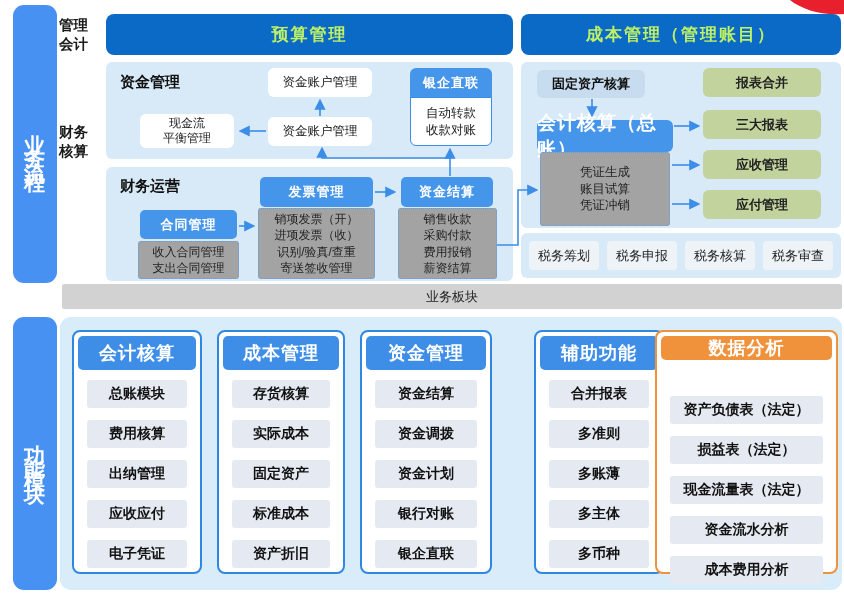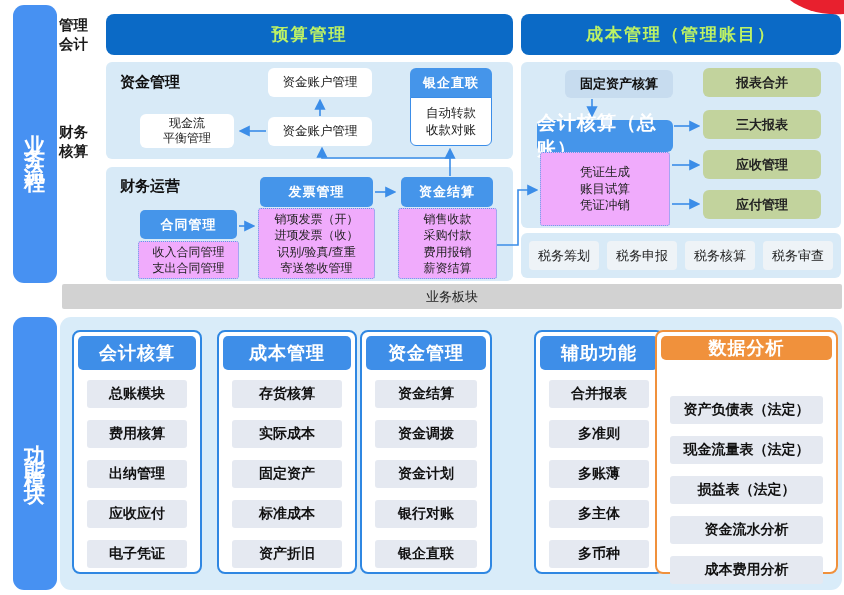--- a/index.html
+++ b/index.html
@@ -21,30 +21,30 @@
   .panel{position:absolute;background:#d8eaf7;border-radius:6px;}
   .sect-title{position:absolute;font-size:15px;font-weight:bold;color:#111;}
   
   .wbox{position:absolute;background:#fff;border-radius:6px;display:flex;flex-direction:column;
         align-items:center;justify-content:center;font-size:12.5px;color:#222;text-align:center;}
   .wbox div{line-height:15px;}
   
   .bluehead{position:absolute;background:#4595ea;border-radius:5px;color:#fff;font-weight:bold;
             font-size:13px;display:flex;align-items:center;justify-content:center;letter-spacing:1px;}
   
-  .dotbody{position:absolute;background:#f0abfc;border:1.5px dotted #5aa0e8;border-radius:3px;
+  .dotbody{position:absolute;background:#a3a3a3;border:1.5px dotted #5aa0e8;border-radius:3px;
            display:flex;flex-direction:column;align-items:center;justify-content:center;
            font-size:12px;color:#222;box-sizing:border-box;}
   .dotbody div{line-height:16.5px;}
   .bankbody{position:absolute;background:#fff;border:1.5px solid #3b8de8;border-radius:0 0 6px 6px;
             display:flex;flex-direction:column;align-items:center;justify-content:center;
             font-size:12.5px;box-sizing:border-box;}
   .bankbody div{line-height:17px;}
   .fixedbox{position:absolute;background:#c7dcef;border-radius:6px;display:flex;align-items:center;
-            justify-content:center;font-size:13px;font-weight:600;color:#111;margin-left:28px;}
+            justify-content:center;font-size:13px;font-weight:600;color:#111;}
   .greenbox{position:absolute;background:#c2d39d;border-radius:6px;display:flex;align-items:center;
             justify-content:center;font-size:13px;font-weight:600;color:#222;width:118px;height:29px;left:703px;}
   .taxbox{position:absolute;background:#eef3f7;border-radius:4px;display:flex;align-items:center;
           justify-content:center;font-size:13px;color:#222;width:70px;height:29px;top:241px;}
   .graybar{position:absolute;left:62px;top:284px;width:780px;height:25px;background:#d2d2d2;
            display:flex;align-items:center;justify-content:center;font-size:13px;color:#222;border-radius:2px;}
   
   .bpanel{position:absolute;left:60px;top:317px;width:782px;height:273px;background:#d9ecf9;border-radius:11px;}
   .card{position:absolute;top:330px;height:244px;background:#fff;border:2px solid #2f87e2;
         border-radius:8px;box-sizing:border-box;padding:4px;display:flex;flex-direction:column;}
@@ -164,21 +164,21 @@
     <div class="card-header">会计核算</div>
     <div class="card-items">
       <div class="card-item">总账模块</div>
       <div class="card-item">费用核算</div>
       <div class="card-item">出纳管理</div>
       <div class="card-item">应收应付</div>
       <div class="card-item">电子凭证</div>
     </div>
   </div>
 
-  <div class="card" style="left:217px;width:140px;">
+  <div class="card" style="left:217px;width:128px;">
     <div class="card-header">成本管理</div>
     <div class="card-items">
       <div class="card-item">存货核算</div>
       <div class="card-item">实际成本</div>
       <div class="card-item">固定资产</div>
       <div class="card-item">标准成本</div>
       <div class="card-item">资产折旧</div>
     </div>
   </div>
 
@@ -201,20 +201,20 @@
       <div class="card-item">多账薄</div>
       <div class="card-item">多主体</div>
       <div class="card-item">多币种</div>
     </div>
   </div>
 
   <div class="card orange" style="left:655px;width:183px;">
     <div class="card-header">数据分析</div>
     <div class="card-items">
       <div class="card-item">资产负债表（法定）</div>
+      <div class="card-item">损益表（法定）</div>
       <div class="card-item">现金流量表（法定）</div>
-      <div class="card-item">损益表（法定）</div>
       <div class="card-item">资金流水分析</div>
       <div class="card-item">成本费用分析</div>
     </div>
   </div>
 
 </div>
 
 </body></html>

